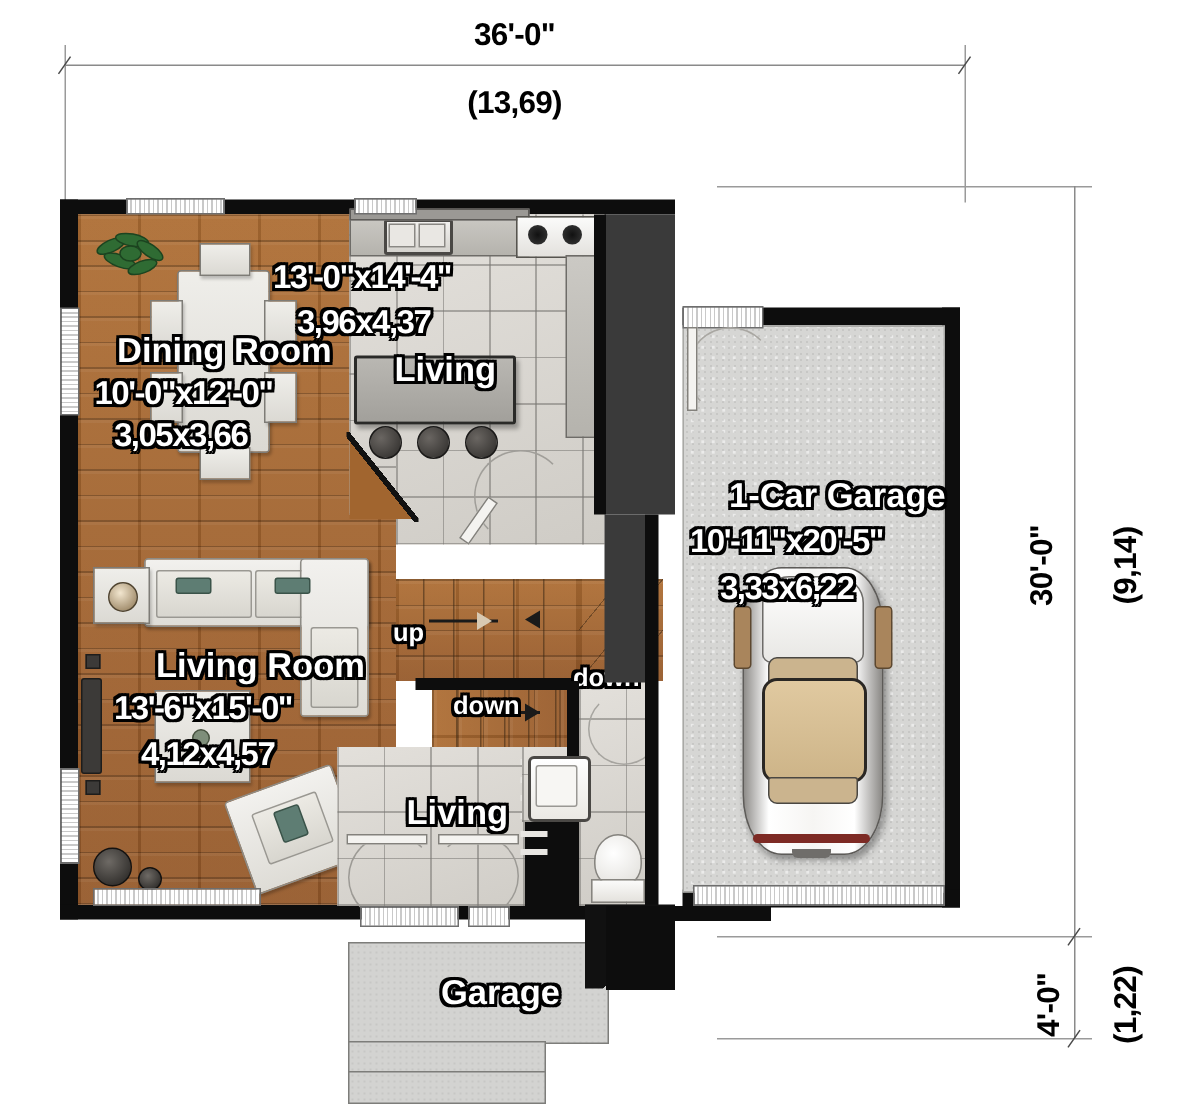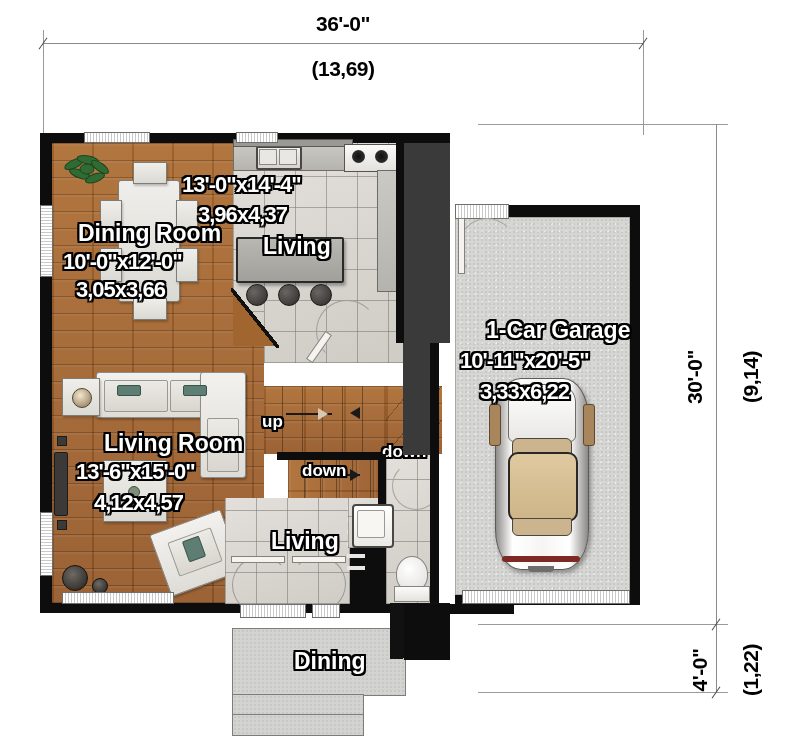--- a/index.html
+++ b/index.html
@@ -341,21 +341,21 @@
   <div class="car-roof" style="left:508px;top:452px;width:66px;height:66px;"></div>
   <div class="fx" style="left:512px;top:518px;width:58px;height:16px;background:#cbb48e;border:1px solid #4a4742;border-radius:2px 2px 6px 6px;"></div>
   <div class="fx" style="left:502px;top:556px;width:78px;height:6px;background:#7d2a24;border-radius:3px;"></div>
   <div class="fx" style="left:528px;top:566px;width:26px;height:6px;background:#6f6d6a;border-radius:0 0 4px 4px;"></div>
   <div class="fx" style="left:489px;top:404px;width:10px;height:40px;background:#a9855c;border:1px solid #5d4830;border-radius:3px;"></div>
   <div class="fx" style="left:583px;top:404px;width:10px;height:40px;background:#a9855c;border:1px solid #5d4830;border-radius:3px;"></div>
 
   <div class="floor porch" style="left:232px;top:628px;width:172px;height:66px;"></div>
   <div class="floor porch" style="left:232px;top:694px;width:130px;height:20px;"></div>
   <div class="floor porch" style="left:232px;top:714px;width:130px;height:20px;"></div>
-  <div class="label name" style="left:278px;top:648px;">Dining</div>
+  <div class="label name" style="left:278px;top:648px;">Garage</div>
 
   <div class="fx win" style="left:240px;top:604px;width:64px;height:12px;"></div>
   <div class="fx win" style="left:312px;top:604px;width:26px;height:12px;"></div>
 
   <div class="wall" style="left:390px;top:603px;width:60px;height:56px;
        background:linear-gradient(to bottom right,#111 60%,transparent 60%);"></div>
   <div class="wall" style="left:404px;top:604px;width:110px;height:10px;"></div>
   <div class="wall" style="left:404px;top:604px;width:46px;height:56px;"></div>
 
   <div class="label dim" style="left:182px;top:172px;">13'-0"x14'-4"</div>

